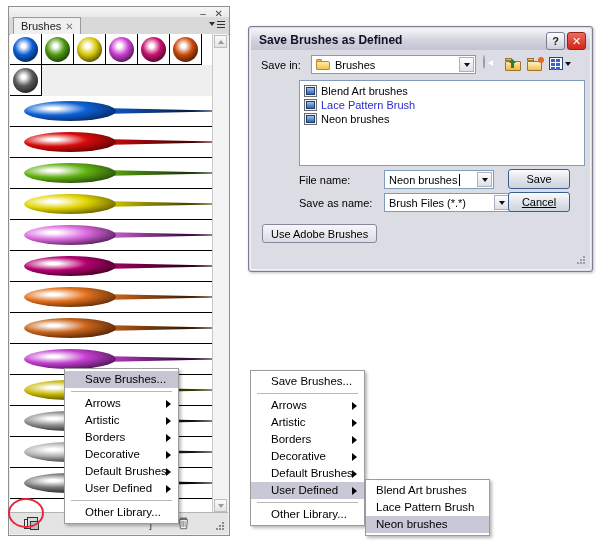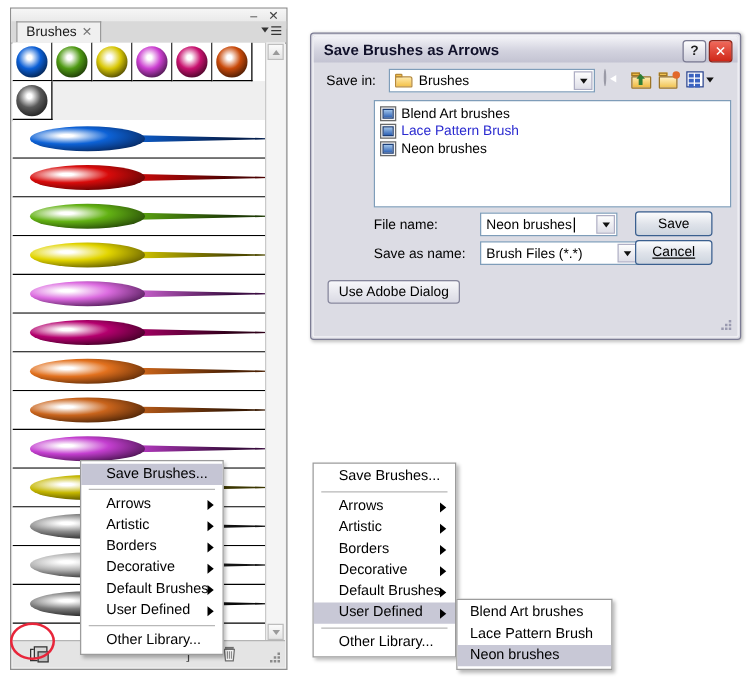--- a/index.html
+++ b/index.html
@@ -441,21 +441,21 @@
     </div>
   </div>
 </div>
 
 <div class="red-circle" style="border-color: rgb(232, 37, 58);"></div>
 
 <div id="save-dialog">
   <div class="dlg-inner-edge"></div>
 
   <div class="dlg-title">
-    <span>Save Brushes as Arrows</span>
+    <span>Save Brushes as Defined</span>
     <div class="dlg-btns">
       <div class="dlg-btn dlg-help">?</div>
       <div class="dlg-btn dlg-close">✕</div>
     </div>
   </div>
 
   <div class="dlg-body">
 
     <div class="lbl" style="position:absolute;left:10px;top:9px;">Save in:</div>
     <div class="combo" style="position:absolute;left:60px;top:5px;width:165px;">
@@ -532,21 +532,21 @@
 
     <div class="lbl" style="position:absolute;left:48px;top:147px;">Save as name:</div>
     <div class="combo" style="position:absolute;left:133px;top:143px;width:127px;">
       <span>Brush Files (*.*)</span>
       <span class="arrowbox">
           <span class="d"></span>
         </span>
     </div>
     <div class="btn" style="position:absolute;left:257px;top:142px;width:62px;text-decoration:underline;">Cancel</div>
 
-    <div class="btn-flat" style="position:absolute;left:11px;top:174px;">Use Adobe Dialog</div>
+    <div class="btn-flat" style="position:absolute;left:11px;top:174px;">Use Adobe Brushes</div>
 
     <div class="dlg-grip">
       <i style="left:7px;top:0"></i>
         <i style="left:4px;top:3px"></i>
         <i style="left:7px;top:3px"></i>
       <i style="left:1px;top:6px"></i>
         <i style="left:4px;top:6px"></i>
         <i style="left:7px;top:6px"></i>
     </div>
   </div>

